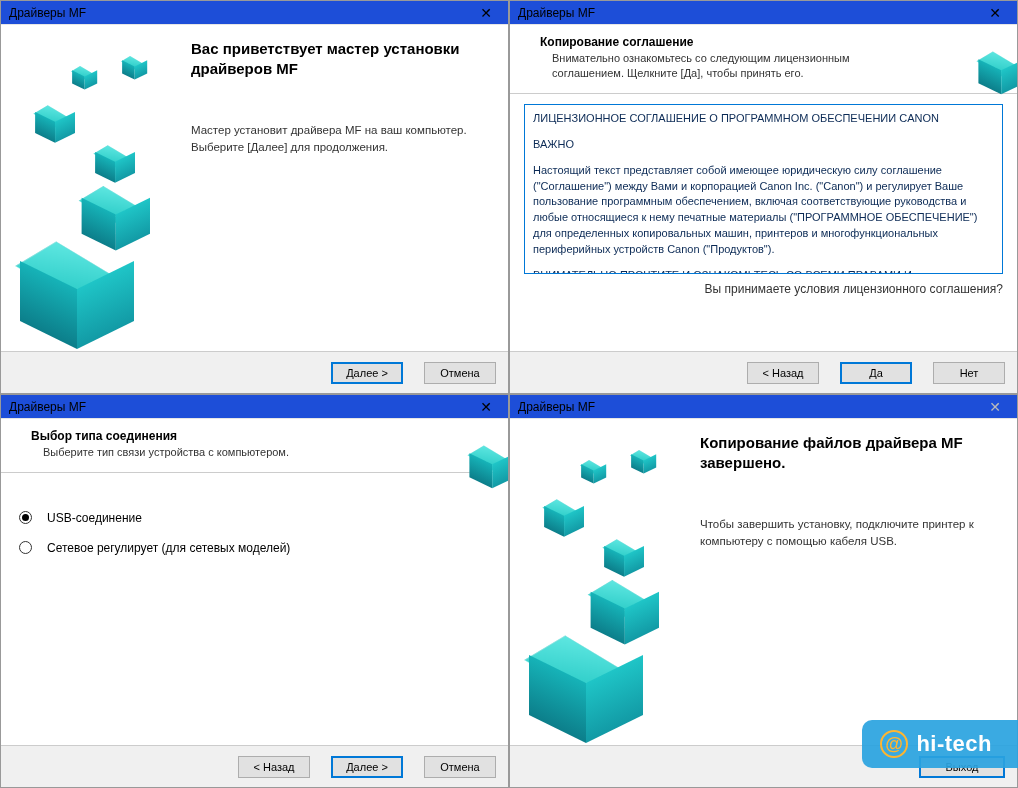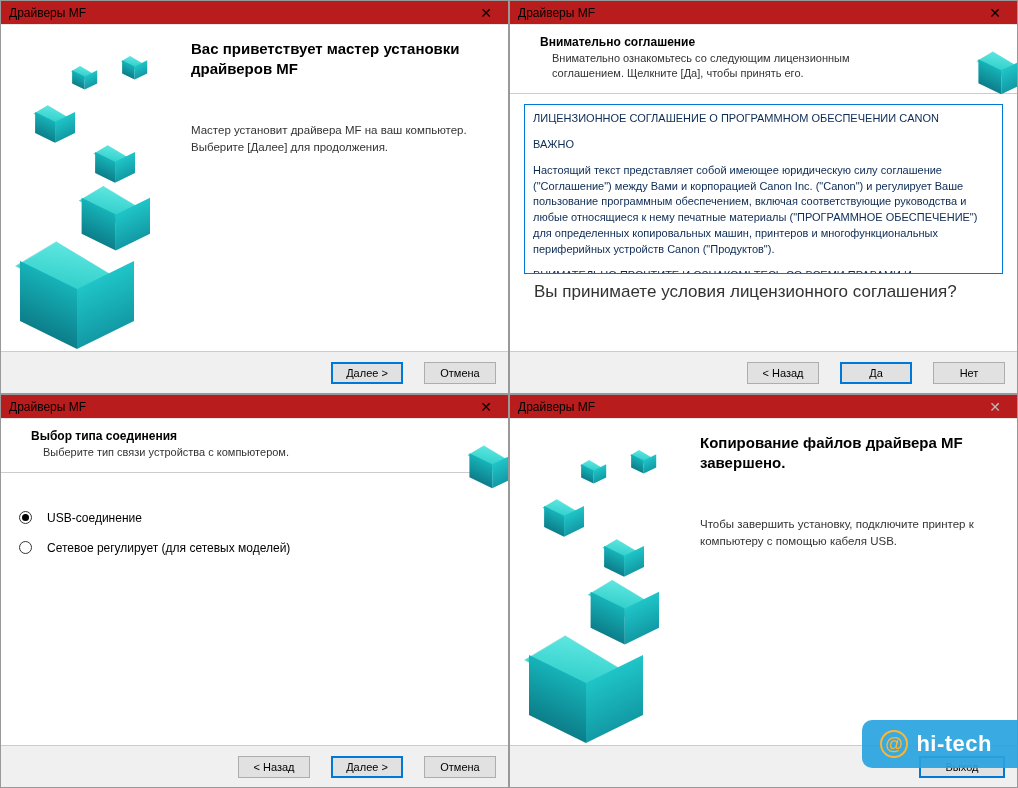--- a/index.html
+++ b/index.html
@@ -30,21 +30,21 @@
     overflow: hidden;
   }
   .titlebar {
     height: 24px;
     display: flex;
     align-items: center;
     justify-content: space-between;
     padding: 0 6px 0 8px;
     font-size: 12px;
     color: #000;
-    background: #b91c1c;
+    background: #1d4ed8;
     border-bottom: 1px solid #e6e6e6;
   }
   .close-x {
     width: 32px;
     height: 20px;
     display: flex;
     align-items: center;
     justify-content: center;
     font-size: 14px;
     color: #000;
@@ -145,23 +145,24 @@
     height: 170px;
     overflow-y: scroll;
     padding: 6px 8px;
     font-size: 11px;
     color: #0b2a55;
     line-height: 1.45;
     background: #fff;
   }
   .license-box p { margin: 0 0 10px 0; }
   .accept-q {
-    font-size: 17px;
+    font-size: 12px;
     color: #333;
     padding: 4px 14px 10px 24px;
+    text-align: right;
   }
 
   
   .radio-group {
     padding: 38px 18px;
   }
   .radio-row {
     display: flex;
     align-items: center;
     gap: 15px;
@@ -332,21 +333,21 @@
       <div class="btn">Отмена</div>
     </div>
   </div>
 
   <div class="dialog">
     <div class="titlebar">
       <span>Драйверы MF</span>
       <span class="close-x">✕</span>
     </div>
     <div class="header-sub">
-      <div class="sub-title">Внимательно соглашение</div>
+      <div class="sub-title">Копирование соглашение</div>
       <div class="sub-desc">Внимательно ознакомьтесь со следующим лицензионным соглашением. Щелкните [Да], чтобы принять его.</div>
       <div class="mini-cube">
         <div class="block">
             <div class="top"></div>
             <div class="left"></div>
             <div class="right"></div>
           </div>
       </div>
     </div>
     <div class="body-area" style="flex-direction:column;">

